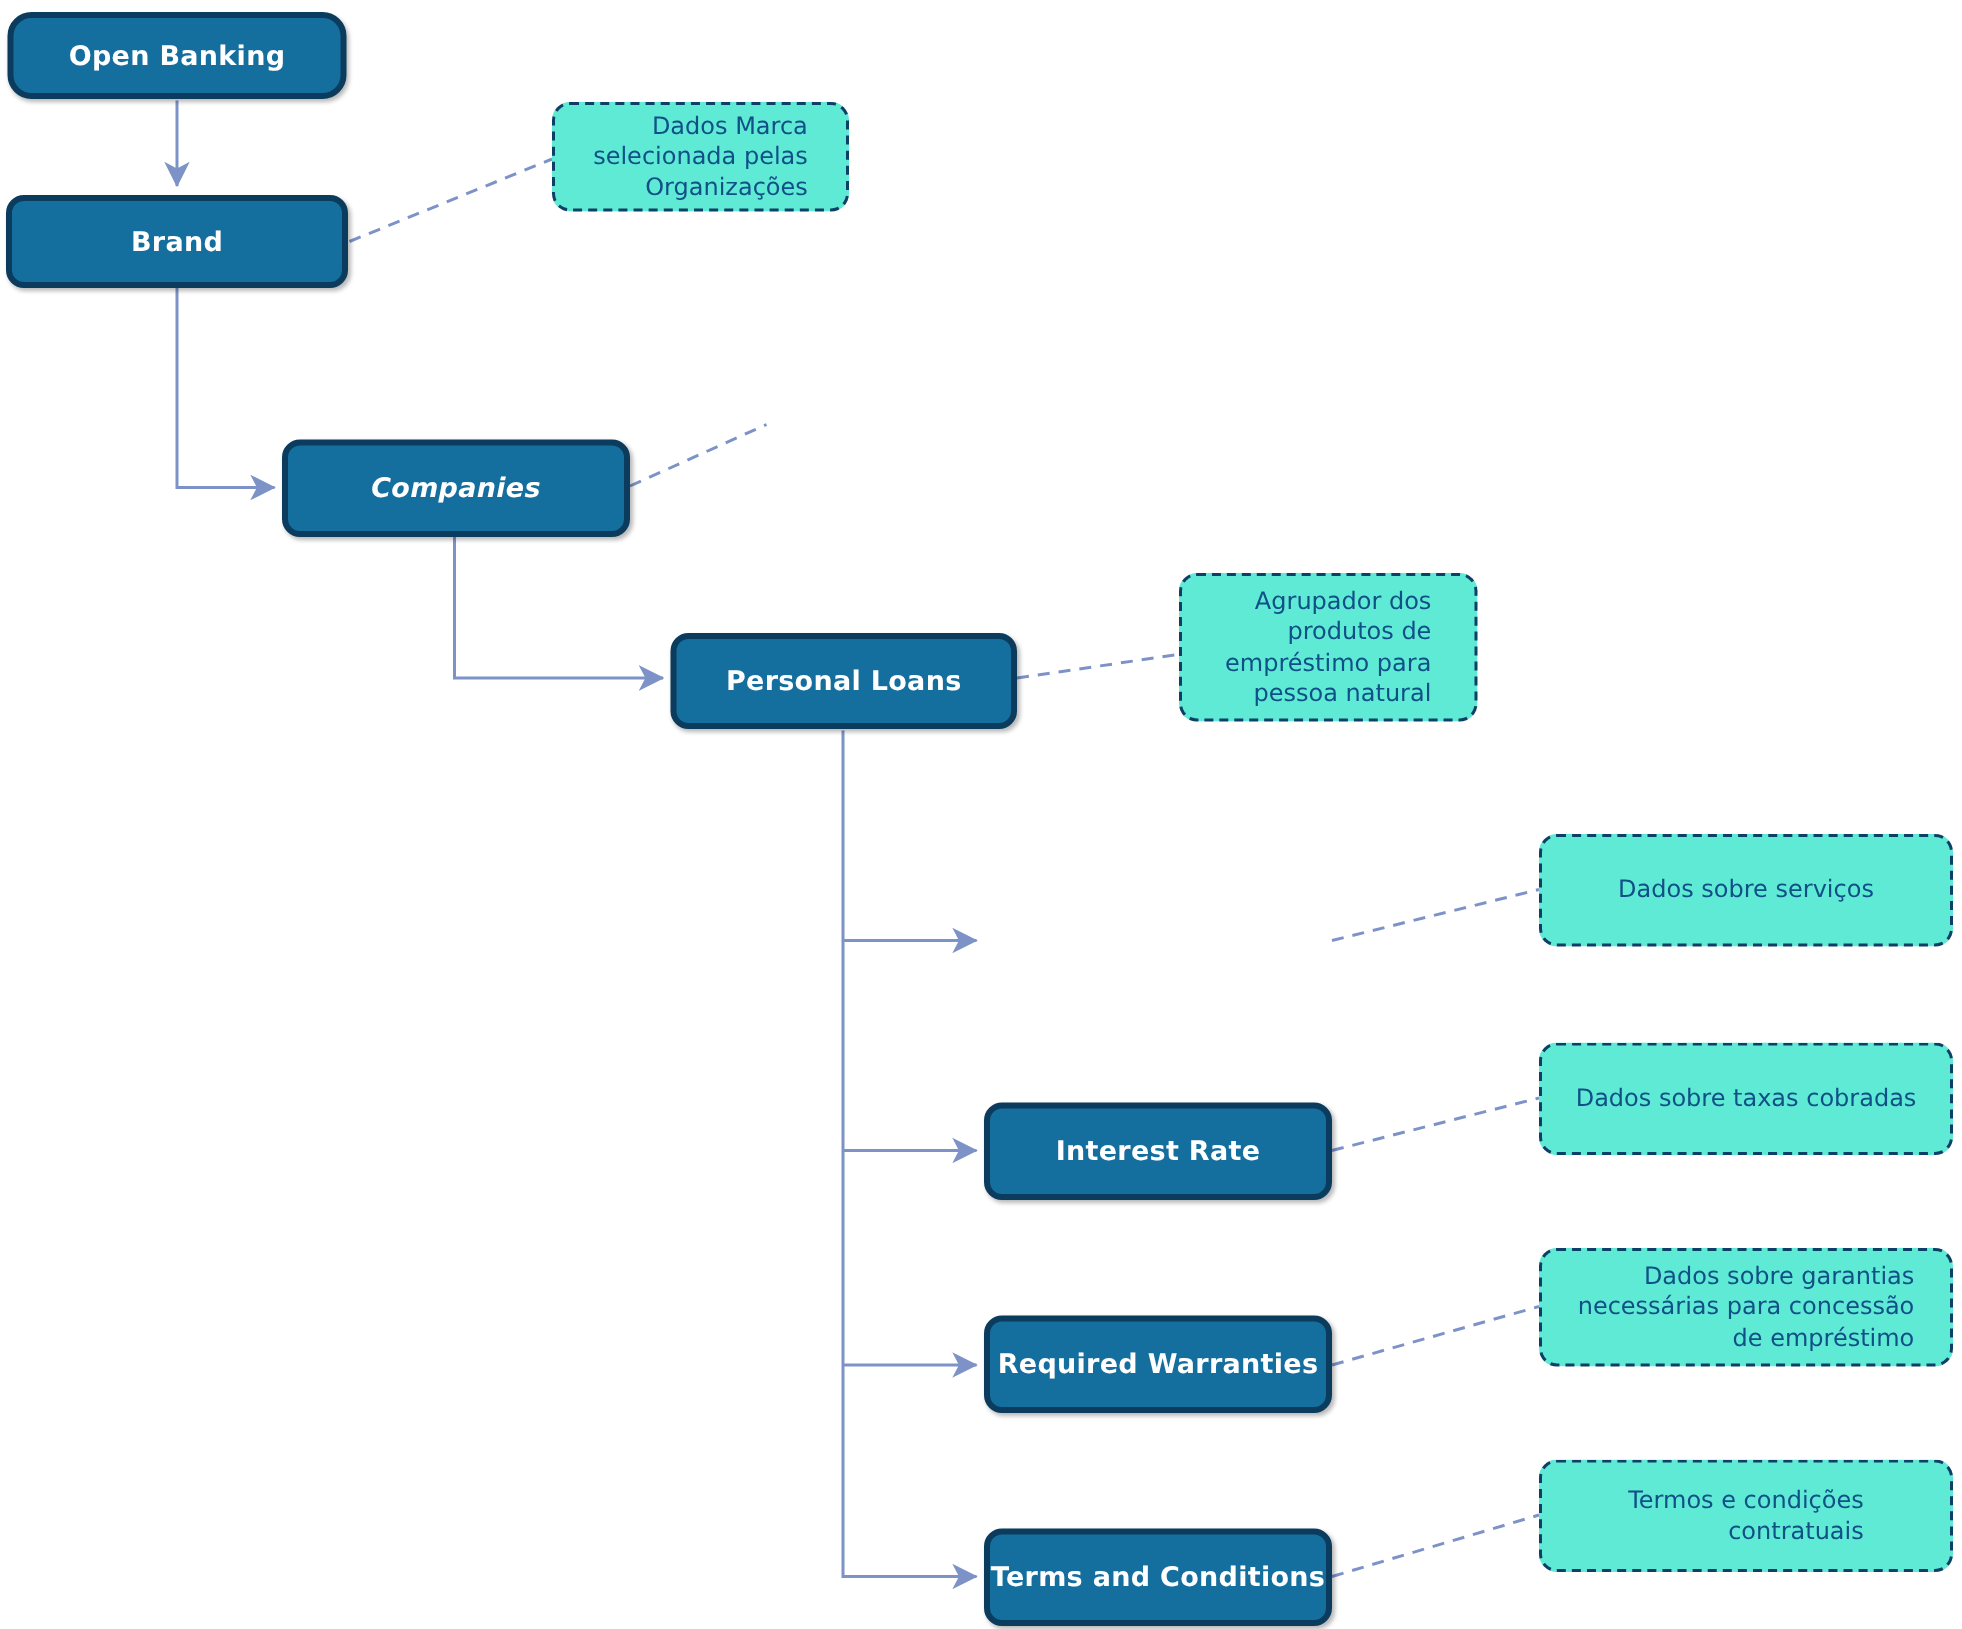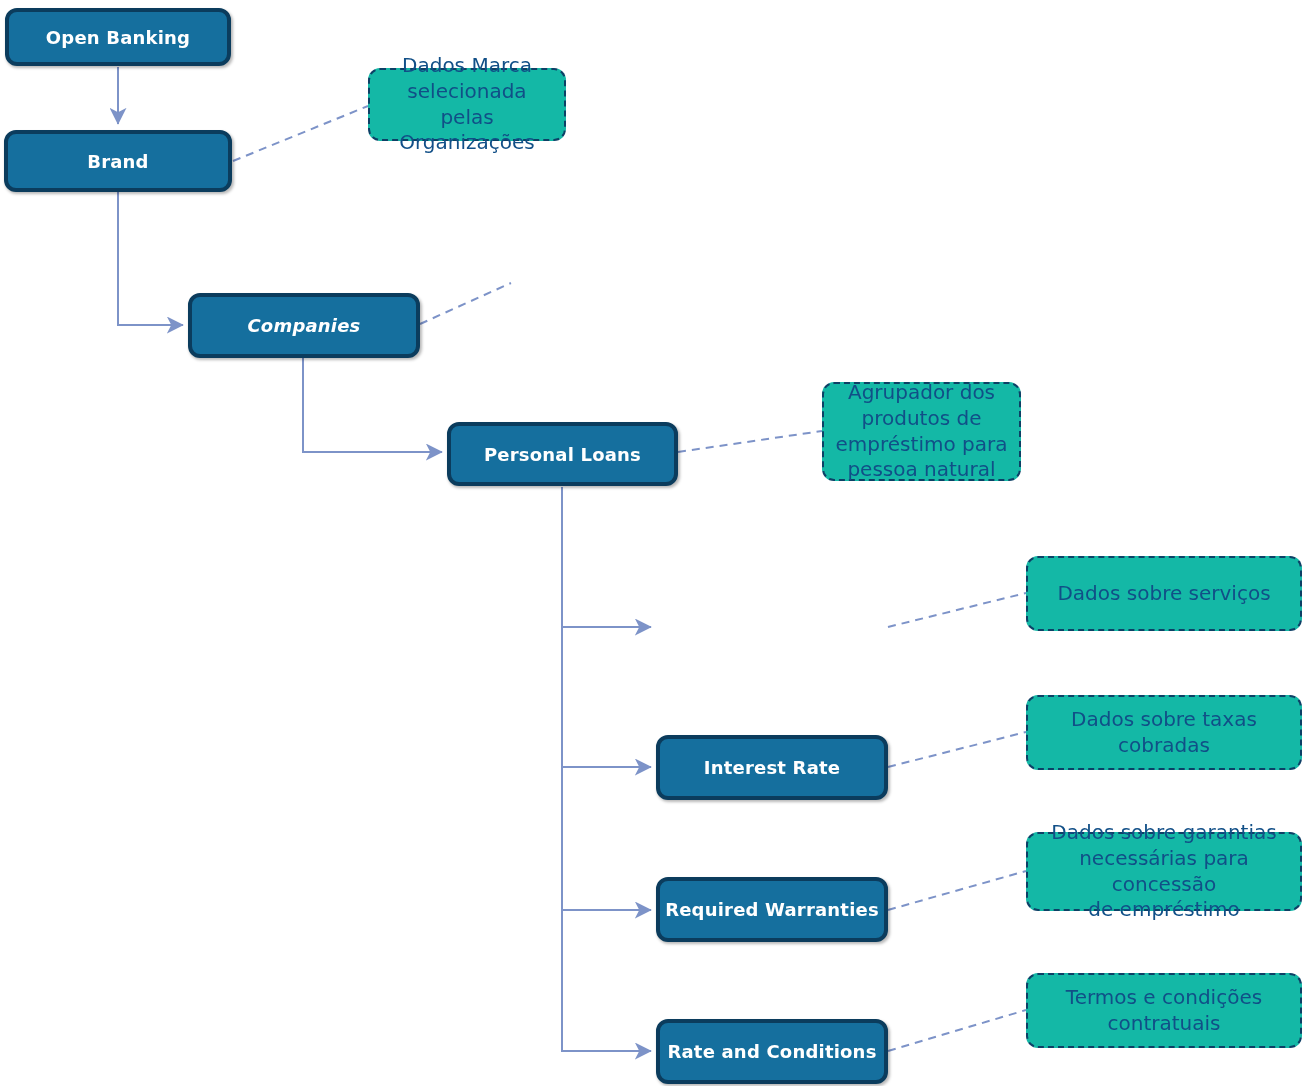--- a/index.html
+++ b/index.html
@@ -29,48 +29,48 @@
     letter-spacing: 0.2px;
     display: flex;
     align-items: center;
     justify-content: center;
     text-align: center;
     box-shadow: 1.5px 2px 3px rgba(0,0,0,0.28);
   }
   .callout {
     position: absolute;
     box-sizing: border-box;
-    background: #14b8a6;
+    background: #5eead4;
     border: 2.5px dashed #0D4066;
     border-radius: 12px;
     color: #114F87;
-    font-size: 20px;
+    font-size: 16px;
     line-height: 1.28;
     display: flex;
     align-items: center;
     justify-content: center;
-    text-align: center;
+    text-align: right;
     white-space: pre-line;
     padding: 4px 8px;
   }
 
   
-  #n-open-banking        { left: 5px;   top: 8px;    width: 226px; height: 58px; }
+  #n-open-banking        { left: 5px;   top: 8px;    width: 226px; height: 58px; border-radius: 16px; }
   #n-brand               { left: 4px;   top: 130px;  width: 228px; height: 62px; }
   #n-companies           { left: 188px; top: 293px;  width: 232px; height: 65px; font-style: italic; }
   #n-personal-loans      { left: 447px; top: 422px;  width: 231px; height: 64px; }
   #n-fees                { left: 656px; top: 595px;  width: 232px; height: 65px; }
   #n-interest-rate       { left: 656px; top: 735px;  width: 232px; height: 65px; }
   #n-required-warranties { left: 656px; top: 877px;  width: 232px; height: 65px; }
   #n-terms-conditions    { left: 656px; top: 1019px; width: 232px; height: 65px; }
 
   
   #c-brand               { left: 368px;  top: 68px;  width: 198px; height: 73px; }
   #c-companies           { left: 511px;  top: 235px; width: 199px; height: 97px; }
-  #c-personal-loans      { left: 822px;  top: 382px; width: 199px; height: 99px; }
+  #c-personal-loans      { left: 786px;  top: 382px; width: 199px; height: 99px; }
   #c-fees                { left: 1026px; top: 556px; width: 276px; height: 75px; }
   #c-interest-rate       { left: 1026px; top: 695px; width: 276px; height: 75px; }
   #c-required-warranties { left: 1026px; top: 832px; width: 276px; height: 79px; }
   #c-terms-conditions    { left: 1026px; top: 973px; width: 276px; height: 75px; }
 </style>
 </head>
 <body>
 
 <div id="canvas">
 
@@ -101,21 +101,21 @@
       </g>
     </g>
   </svg>
 
   <div class="node" id="n-open-banking">Open Banking</div>
   <div class="node" id="n-brand">Brand</div>
   <div class="node" id="n-companies">Companies</div>
   <div class="node" id="n-personal-loans">Personal Loans</div>
   <div class="node" id="n-interest-rate">Interest Rate</div>
   <div class="node" id="n-required-warranties">Required Warranties</div>
-  <div class="node" id="n-terms-conditions">Rate and Conditions</div>
+  <div class="node" id="n-terms-conditions">Terms and Conditions</div>
 
   <div class="callout" id="c-brand">Dados Marca
 selecionada pelas
 Organizações</div>
   <div class="callout" id="c-personal-loans">Agrupador dos
 produtos de
 empréstimo para
 pessoa natural</div>
   <div class="callout" id="c-fees">Dados sobre serviços</div>
   <div class="callout" id="c-interest-rate">Dados sobre taxas cobradas</div>

